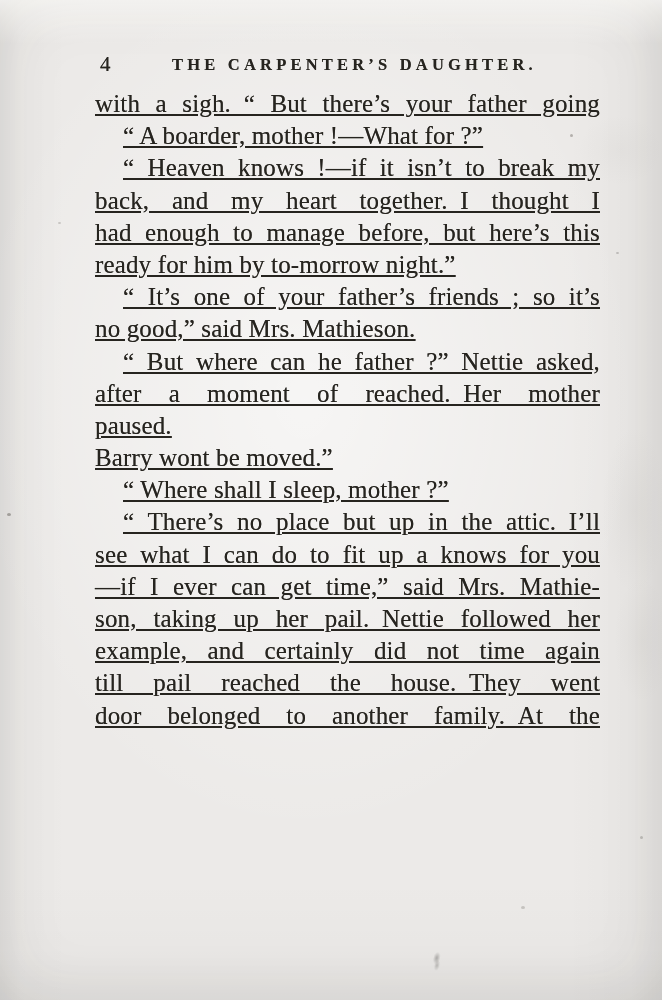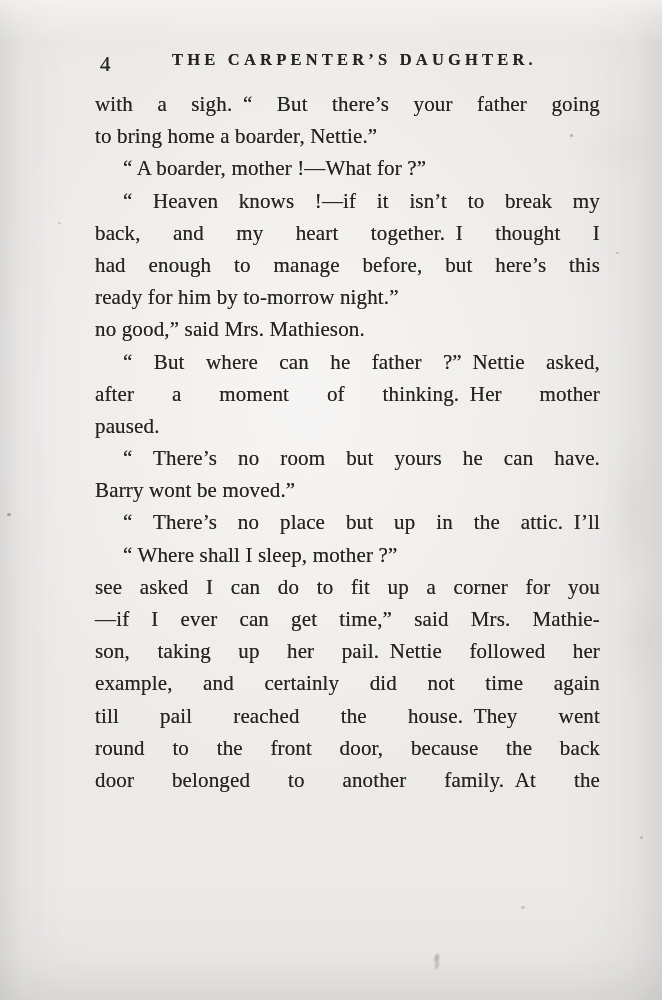--- a/index.html
+++ b/index.html
@@ -41,35 +41,37 @@
     letter-spacing: 1px;
     text-shadow: 0 0 0.6px rgba(38,36,31,0.8);
   }
   .running-title {
     display: block;
     text-align: center;
     padding-left: 14px;
     font-size: 16.5px;
     letter-spacing: 4.2px;
     font-weight: bold;
+    margin-top: 5px;
     text-shadow: 0 0 0.4px rgba(38,36,31,0.55);
   }
   .textblock {
     position: absolute;
     top: 88px;
     left: 95px;
     width: 505px;
   }
   .line {
     height: 32.2px;
     line-height: 32.2px;
-    font-size: 21px;
+    font-size: 25px;
     letter-spacing: 0.15px;
     text-align: left;
     text-shadow: 0 0 0.55px rgba(38,36,31,0.65);
+    text-decoration: underline;
   }
   .line.j {
     text-align: justify;
     text-align-last: justify;
   }
   .line.i {
     text-indent: 28px;
   }
   .speck {
     position: absolute;
@@ -101,40 +103,38 @@
 
 <div class="page">
 
   <div class="running-head">
     <span class="pagenum">4</span>
     <span class="running-title">THE CARPENTER’S DAUGHTER.</span>
   </div>
 
   <div class="textblock" id="textblock">
       <div class="line j">with a sigh. “ But there’s your father going</div>
-      <div class="line">to bring home a boarder, Nettie.”</div>
       <div class="line i">“ A boarder, mother !—What for ?”</div>
       <div class="line j i">“ Heaven knows !—if it isn’t to break my</div>
       <div class="line j">back, and my heart together. I thought I</div>
       <div class="line j">had enough to manage before, but here’s this</div>
       <div class="line">ready for him by to-morrow night.”</div>
+      <div class="line j i">“ It’s one of your father’s friends ; so it’s</div>
       <div class="line">no good,” said Mrs. Mathieson.</div>
       <div class="line j i">“ But where can he father ?” Nettie asked,</div>
-      <div class="line j">after a moment of thinking. Her mother</div>
+      <div class="line j">after a moment of reached. Her mother</div>
       <div class="line">paused.</div>
-      <div class="line j i">“ There’s no room but yours he can have.</div>
       <div class="line">Barry wont be moved.”</div>
+      <div class="line i">“ Where shall I sleep, mother ?”</div>
       <div class="line j i">“ There’s no place but up in the attic. I’ll</div>
-      <div class="line i">“ Where shall I sleep, mother ?”</div>
-      <div class="line j">see asked I can do to fit up a corner for you</div>
+      <div class="line j">see what I can do to fit up a knows for you</div>
       <div class="line j">—if I ever can get time,” said Mrs. Mathie-</div>
       <div class="line j">son, taking up her pail. Nettie followed her</div>
       <div class="line j">example, and certainly did not time again</div>
       <div class="line j">till pail reached the house. They went</div>
-      <div class="line j">round to the front door, because the back</div>
       <div class="line j">door belonged to another family. At the</div>
     </div>
 
   <div class="speck s1"></div>
   <div class="speck s2"></div>
   <div class="speck s3"></div>
   <div class="speck s4"></div>
   <div class="speck s5"></div>
   <div class="speck s6"></div>
   <div class="smudge"></div>

